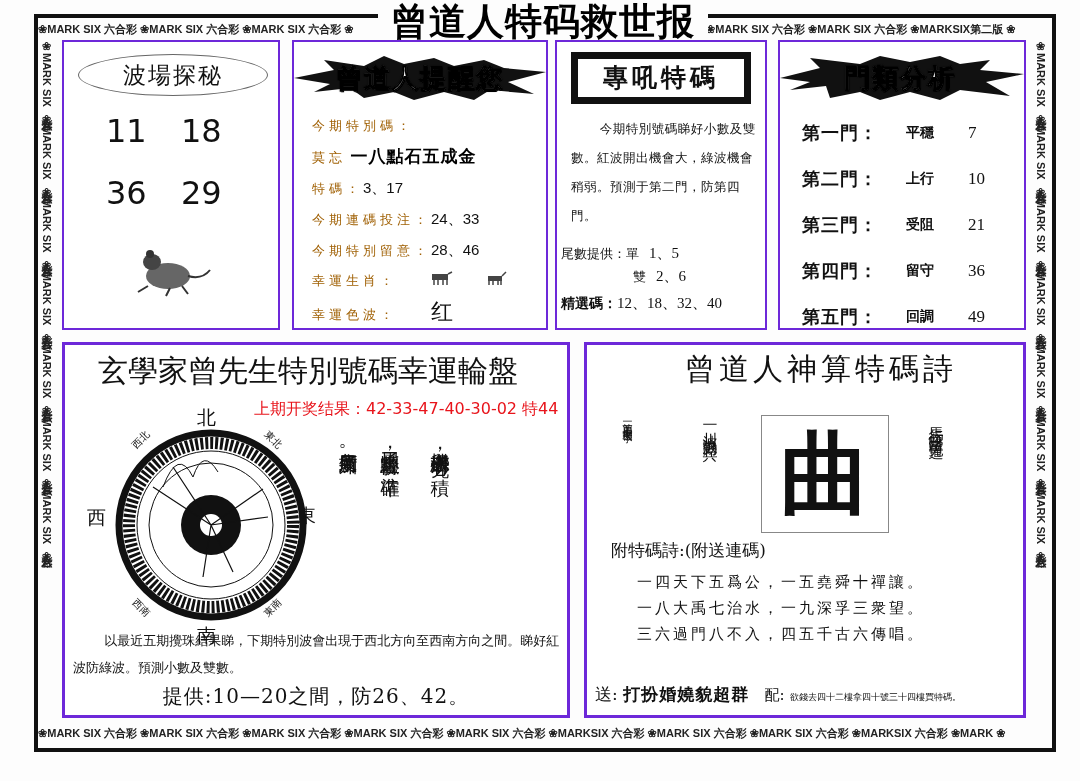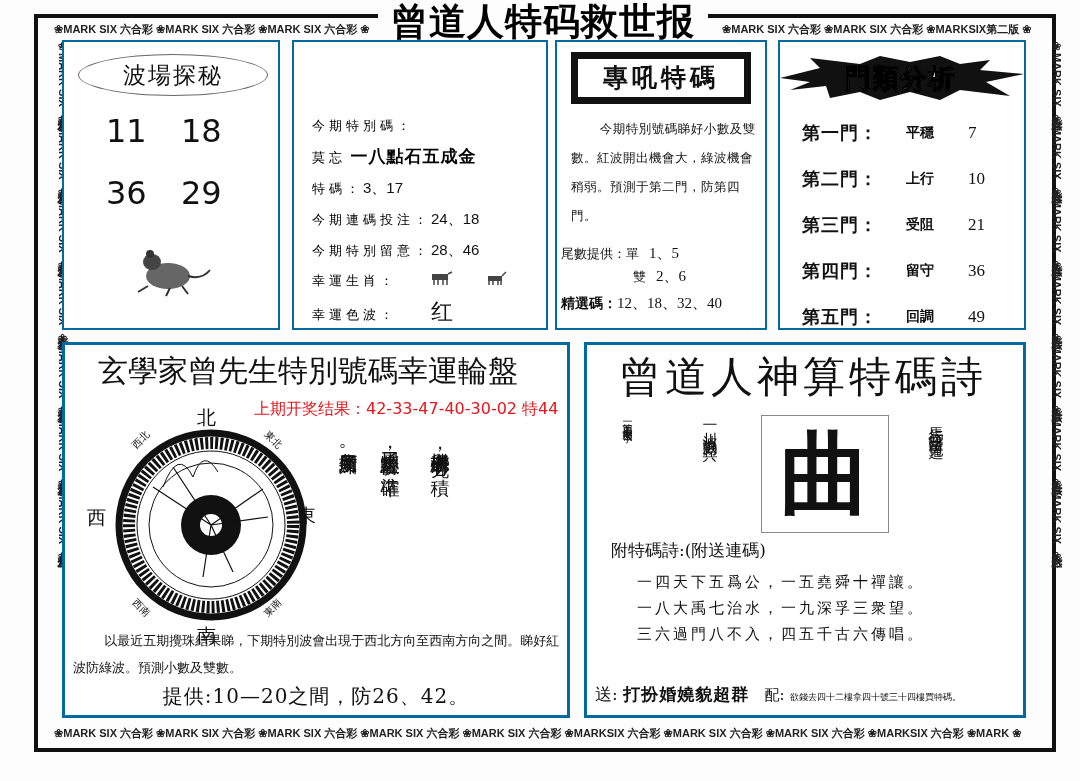--- a/index.html
+++ b/index.html
@@ -1,50 +1,50 @@
 <!DOCTYPE html>
 <html><head>
 <meta charset="utf-8">
 <style>
   * { box-sizing: border-box; margin: 0; padding: 0; }
   html, body { width: 1080px; height: 781px; background: #fdfdfd; overflow: hidden; }
   body { position: relative; font-family: "DejaVu Serif", serif; color: #111; }
 
   .frame { position: absolute; left: 34px; top: 14px; width: 1022px; height: 738px; border: 4px solid #111; }
-  .strip { position: absolute; font-family: "Liberation Sans", sans-serif; font-size: 11px; font-weight: bold; letter-spacing: 0; color: #222; white-space: nowrap; overflow: hidden; margin-left: 16px; }
+  .strip { position: absolute; font-family: "Liberation Sans", sans-serif; font-size: 11px; font-weight: bold; letter-spacing: 0; color: #222; white-space: nowrap; overflow: hidden; }
   .strip-top-l { left: 38px; top: 18px; width: 335px; height: 22px; line-height: 22px; }
   .strip-top-r { left: 706px; top: 18px; width: 322px; height: 22px; line-height: 22px; }
   .strip-bot { left: 38px; top: 722px; width: 996px; height: 22px; line-height: 22px; }
   .strip-left { left: 36px; top: 40px; width: 22px; height: 680px; writing-mode: vertical-rl; line-height: 22px; }
   .strip-right { left: 1030px; top: 40px; width: 22px; height: 680px; writing-mode: vertical-rl; line-height: 22px; }
 
   .masthead { position: absolute; left: 378px; top: -2px; width: 330px; height: 46px; background: #fdfdfd; text-align: center; font-family: "DejaVu Serif", serif; font-weight: bold; font-size: 37px; line-height: 46px; letter-spacing: 1px; color: #000; }
 
-  .panel { position: absolute; border: 2px solid #0369a1; background: #fff; }
+  .panel { position: absolute; border: 2px solid #6d28d9; background: #fff; }
   .p1 { left: 62px; top: 40px; width: 218px; height: 290px; }
   .p2 { left: 292px; top: 40px; width: 256px; height: 290px; }
   .p3 { left: 555px; top: 40px; width: 212px; height: 290px; }
   .p4 { left: 778px; top: 40px; width: 248px; height: 290px; }
   .p5 { left: 62px; top: 342px; width: 508px; height: 376px; border-width: 3px; }
   .p6 { left: 584px; top: 342px; width: 442px; height: 376px; border-width: 3px; }
 
   
   .oval { position: absolute; left: 14px; top: 12px; width: 190px; height: 42px; border: 1.5px solid #666; border-radius: 50%; text-align: center; font-size: 23px; line-height: 40px; letter-spacing: 2px; }
   .nums { position: absolute; left: 42px; top: 70px; width: 150px; display: grid; grid-template-columns: 1fr 1fr; row-gap: 24px; font-family: "DejaVu Sans", sans-serif; font-size: 32px; }
   .mouse { position: absolute; left: 66px; top: 198px; width: 90px; height: 60px; }
 
   
   .burst { position: absolute; height: 44px; }
   .burst .txt { position: absolute; left: 0; right: 0; top: 0; text-align: center; font-family: "DejaVu Sans", sans-serif; font-weight: bold; font-size: 26px; line-height: 44px; color: #fff; -webkit-text-stroke: 1px #000; text-shadow: 0 0 2px #000, 1px 1px 0 #000; letter-spacing: 2px; }
   .p2 .burst { left: 0; top: 14px; width: 252px; }
   .p4 .burst { left: 0; top: 14px; width: 240px; }
 
   .p2 .lines { position: absolute; left: 18px; top: 68px; font-size: 14px; }
   .p2 .line { height: 31px; line-height: 31px; white-space: nowrap; }
-  .hand { font-family: "DejaVu Serif", serif; color: #000000; letter-spacing: 4px; font-size: 13px; }
+  .hand { font-family: "DejaVu Serif", serif; color: #a16207; letter-spacing: 4px; font-size: 13px; }
   .bold-cn { font-weight: bold; font-size: 17px; letter-spacing: 1px; color: #000; }
   .val { font-family: "Liberation Sans", sans-serif; font-size: 15px; color: #111; }
   .hong { font-size: 22px; margin-left: 34px; }
 
   
   .boxtitle { position: absolute; left: 14px; top: 10px; width: 180px; height: 52px; border: 7px solid #111; text-align: center; font-size: 25px; font-weight: bold; line-height: 38px; letter-spacing: 4px; }
   .p3 .para { position: absolute; left: 14px; top: 72px; width: 190px; font-size: 12.5px; line-height: 29px; letter-spacing: 0.5px; text-indent: 2.3em; }
   .p3 .tail { position: absolute; left: 4px; top: 200px; font-size: 13px; line-height: 22px; }
   .p3 .tail .v { font-family: "Liberation Serif", serif; font-size: 15px; margin-left: 10px; }
   .p3 .pick { position: absolute; left: 4px; top: 252px; font-size: 14px; font-weight: bold; white-space: nowrap; }
@@ -60,21 +60,21 @@
   
   .p5 .title { position: absolute; left: 0; right: 16px; top: 6px; text-align: center; font-size: 30px; letter-spacing: 0; }
   .p5 .result { position: absolute; left: 172px; top: 54px; color: #e8141b; font-family: "DejaVu Sans", sans-serif; font-size: 16px; white-space: nowrap; margin-left: 17px; }
   .compass { position: absolute; left: 22px; top: 60px; width: 240px; height: 240px; }
   .dir { position: absolute; font-size: 19px; }
   .vcol { position: absolute; writing-mode: vertical-rl; font-size: 19px; line-height: 24px; letter-spacing: 1px; }
   .p5 .desc { position: absolute; left: 8px; top: 282px; width: 490px; font-size: 13px; line-height: 27px; text-indent: 2.4em; }
   .p5 .offer { position: absolute; left: 0; right: 0; top: 338px; text-align: center; font-size: 20px; letter-spacing: 1px; }
 
   
-  .p6 .title { position: absolute; left: 0; right: 0; top: 4px; font-family: "DejaVu Sans", sans-serif; font-size: 42px; letter-spacing: 4px; padding-left: 32px; }
+  .p6 .title { position: absolute; left: 0; right: 0; top: 4px; text-align: center; font-family: "DejaVu Sans", sans-serif; font-size: 30px; letter-spacing: 4px; padding-left: 32px; }
   .smallcol { position: absolute; writing-mode: vertical-rl; font-size: 10px; letter-spacing: 1px; line-height: 12px; }
   .midcol { position: absolute; writing-mode: vertical-rl; font-size: 15px; line-height: 18px; letter-spacing: 3px; }
   .bigbox { position: absolute; left: 174px; top: 70px; width: 128px; height: 118px; border: 1px solid #888; text-align: center; font-family: "DejaVu Sans", sans-serif; font-weight: bold; font-size: 90px; line-height: 116px; }
   .p6 .sub { position: absolute; left: 24px; top: 194px; font-size: 17px; }
   .p6 .poem { position: absolute; left: 50px; top: 224px; font-size: 15px; line-height: 26px; letter-spacing: 3px; }
   .p6 .send { position: absolute; left: 8px; top: 338px; white-space: nowrap; font-size: 17px; }
   .p6 .send b { letter-spacing: 1px; }
   .p6 .send .pei { margin-left: 10px; font-size: 15px; }
   .p6 .send .small { font-size: 9px; }
 </style>
@@ -102,25 +102,31 @@
   <svg class="mouse" viewBox="0 0 90 60">
     <ellipse cx="38" cy="36" rx="22" ry="13" fill="#666"></ellipse>
     <ellipse cx="22" cy="22" rx="9" ry="8" fill="#444"></ellipse>
     <circle cx="20" cy="14" r="4" fill="#333"></circle>
     <path d="M58 36 Q72 40 80 30" stroke="#333" stroke-width="2" fill="none"></path>
     <path d="M18 46 L8 52 M40 48 L36 56 M52 46 L58 54" stroke="#333" stroke-width="2"></path>
   </svg>
 </div>
 
 <div class="panel p2">
+  <div class="burst">
+    <svg width="252" height="44" viewBox="0 0 252 44">
+      <polygon points="0,22 40,14 30,4 70,10 90,0 110,8 140,2 160,10 190,4 210,12 252,16 214,26 240,38 196,34 180,44 150,36 120,44 100,36 70,42 56,32 20,36 36,28" fill="#111"></polygon>
+    </svg>
+    <div class="txt">曾道人提醒您</div>
+  </div>
   <div class="lines">
     <div class="line"><span class="hand">今期特別碼：</span></div>
     <div class="line"><span class="hand">莫忘</span> <span class="bold-cn">一八點石五成金</span></div>
     <div class="line"><span class="hand">特碼：</span><span class="val">3、17</span></div>
-    <div class="line"><span class="hand">今期連碼投注：</span><span class="val">24、18</span></div>
+    <div class="line"><span class="hand">今期連碼投注：</span><span class="val">24、33</span></div>
     <div class="line"><span class="hand">今期特別留意：</span><span class="val">28、46</span></div>
     <div class="line"><span class="hand">幸運生肖：</span>
       <svg width="24" height="14" style="margin-left:28px">
           <rect x="3" y="3" width="16" height="6" fill="#444"></rect>
           <path d="M5 9v5M9 9v5M14 9v5M18 9v5M19 3l4-2" stroke="#444" stroke-width="1.5"></path>
         </svg>
       <svg width="24" height="14" style="margin-left:26px">
           <rect x="4" y="5" width="14" height="5" fill="#444"></rect>
           <path d="M18 5l4-4M5 10v4M9 10v4M14 10v4M17 10v4" stroke="#444" stroke-width="1.5"></path>
         </svg>

